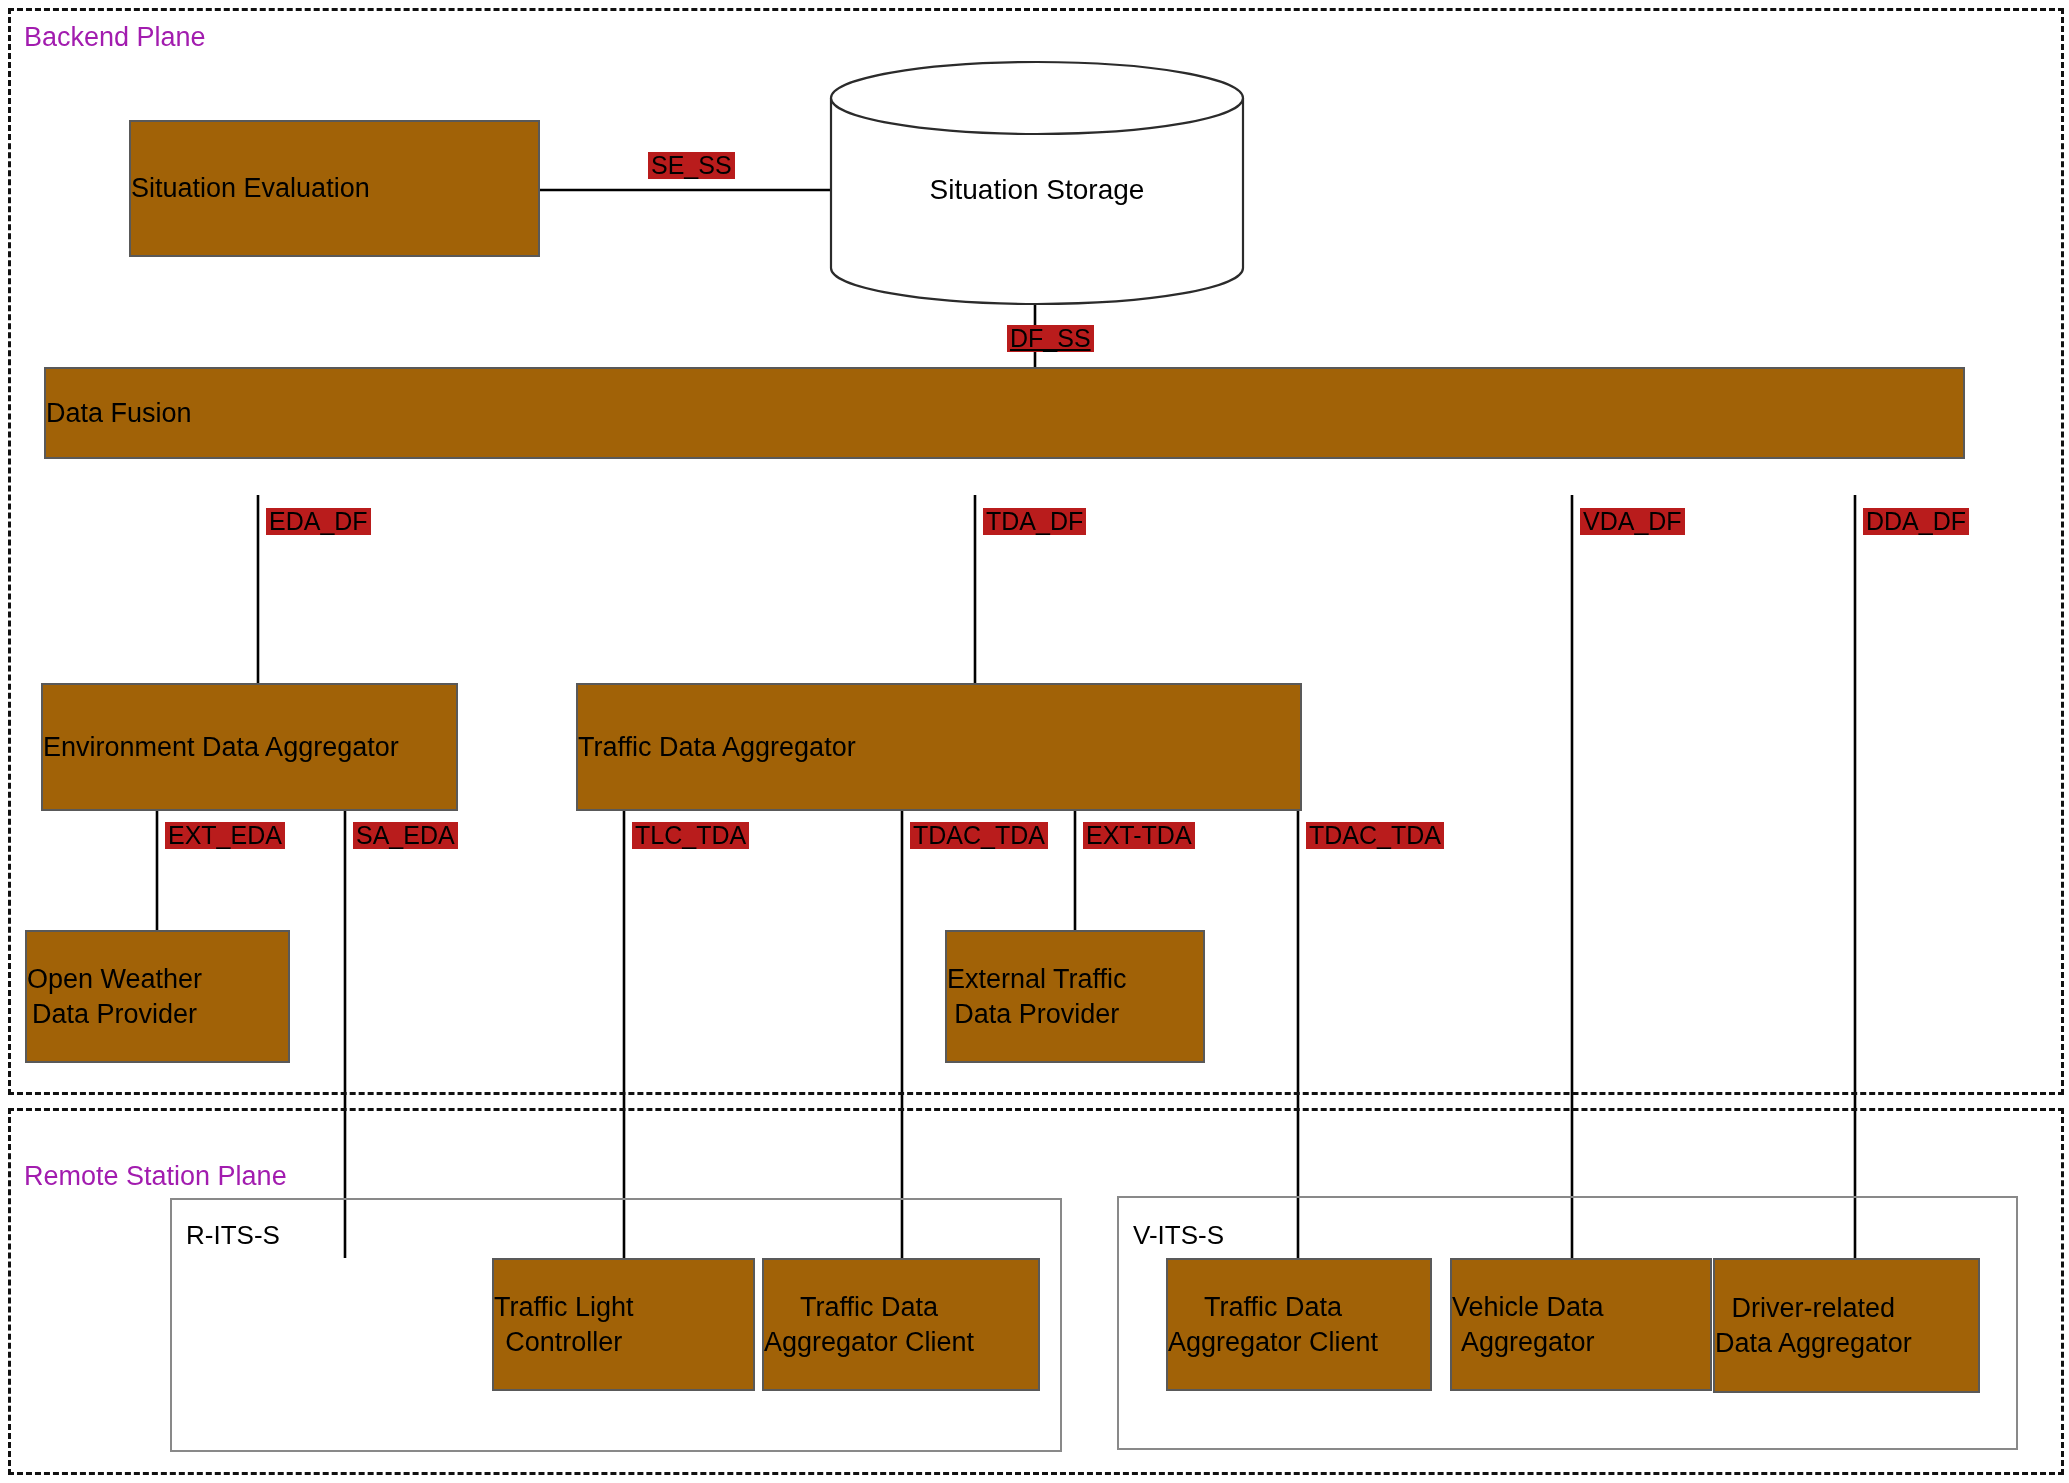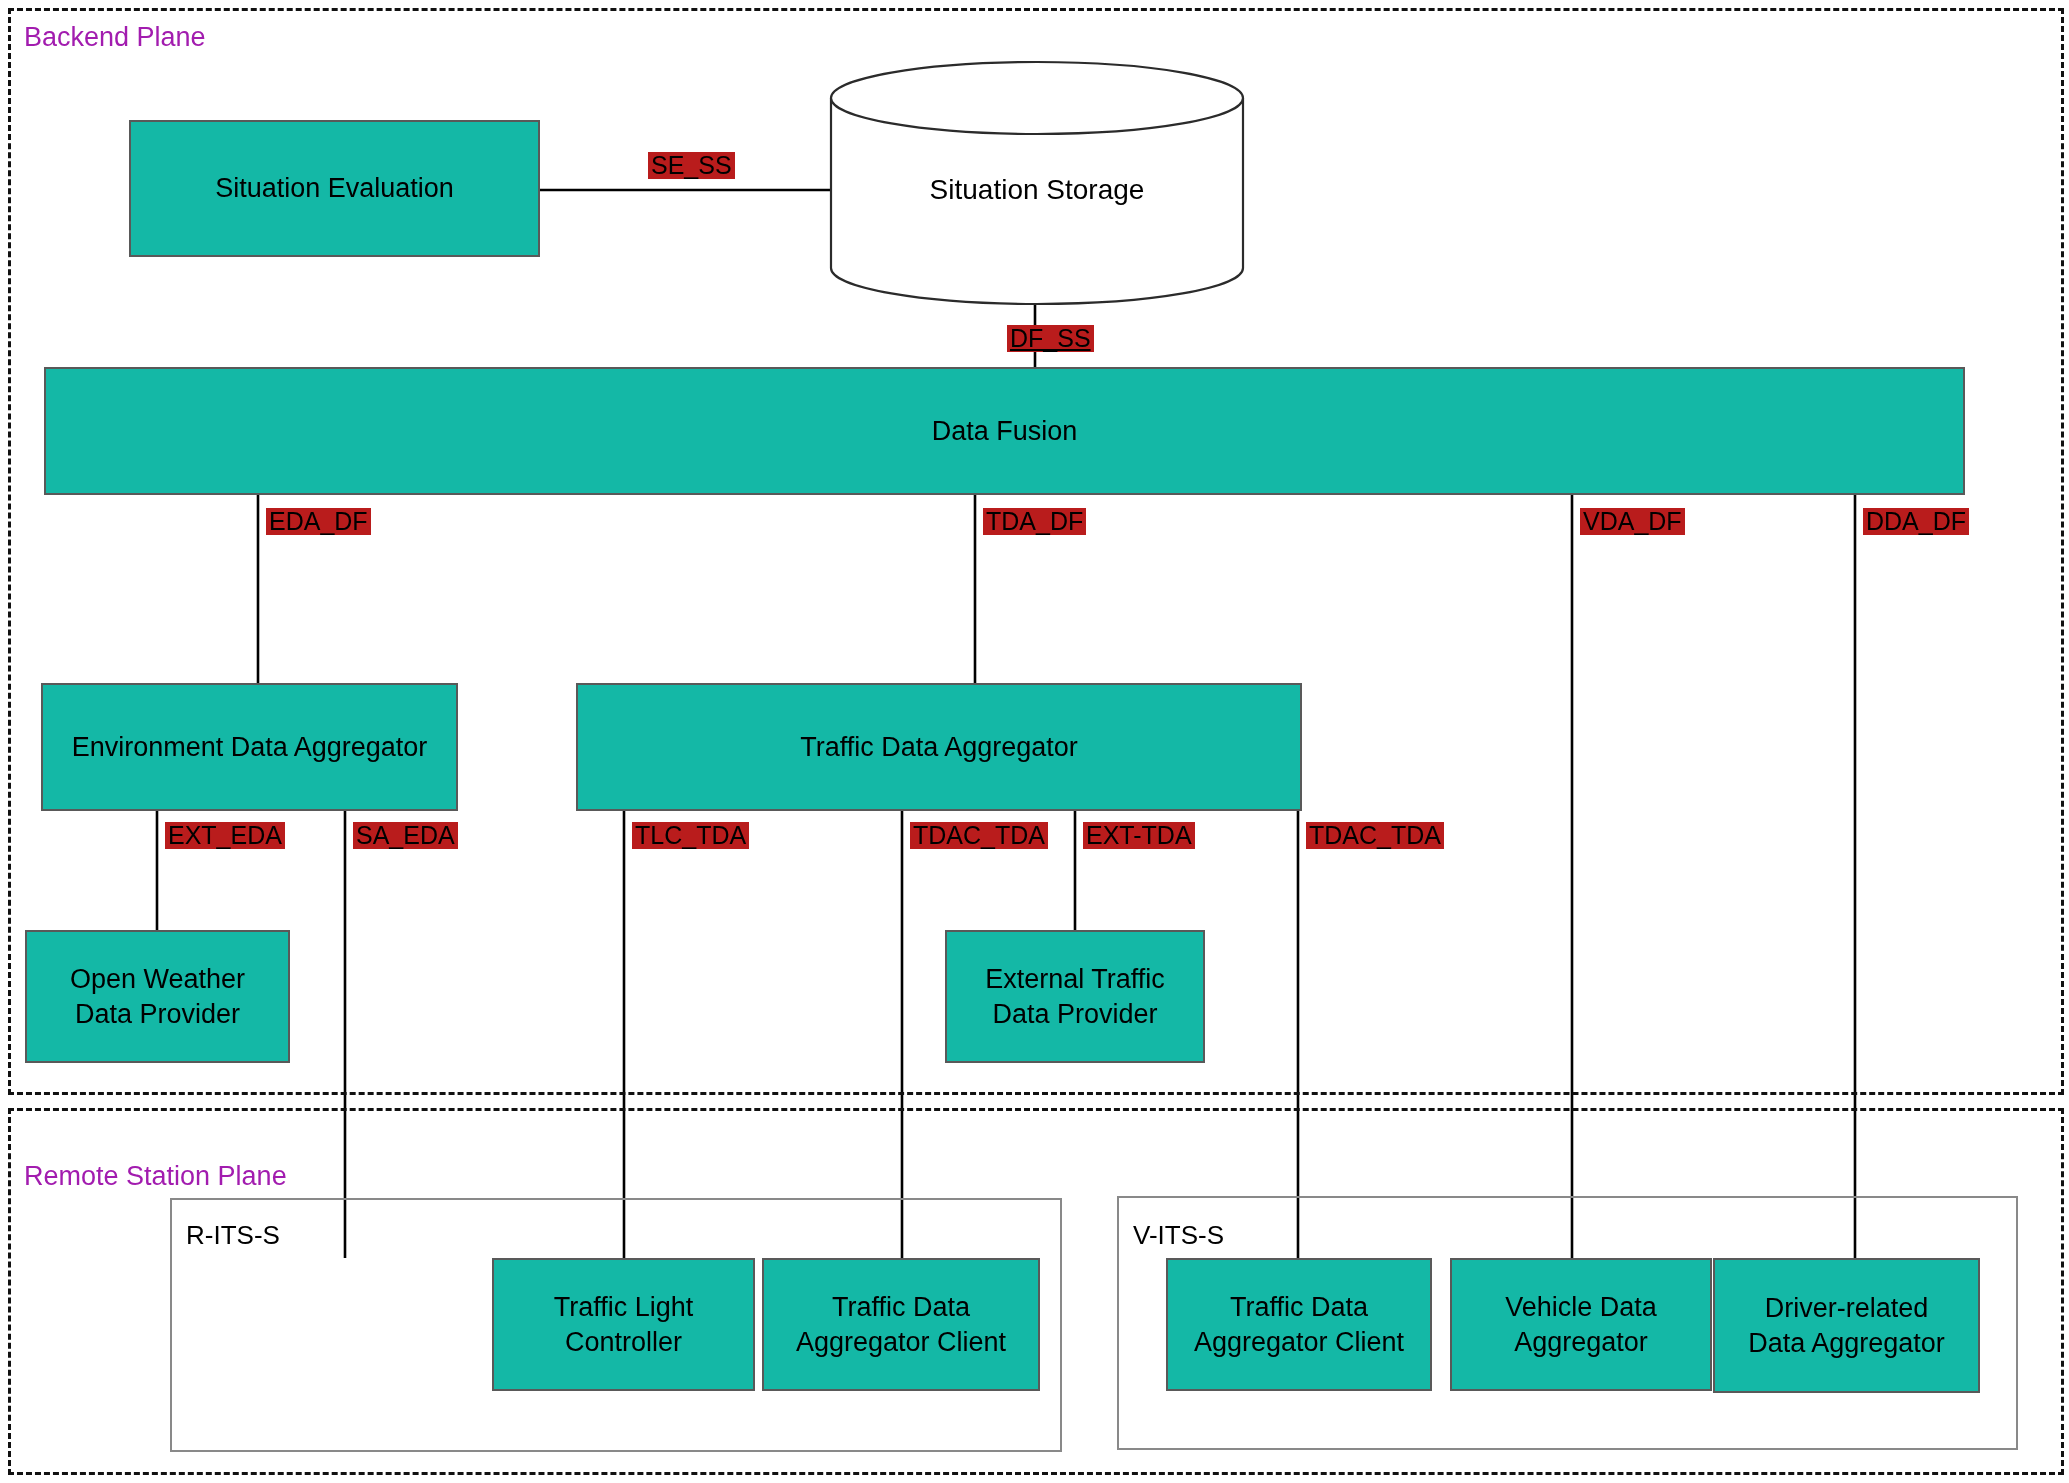--- a/index.html
+++ b/index.html
@@ -38,24 +38,23 @@
     line-height: 1;
     color: #a21caf;
     white-space: nowrap;
     background: #ffffff;
     padding: 0 6px;
   }
   .node {
     position: absolute;
     box-sizing: border-box;
     border: 2px solid #595959;
-    background: #14b8a6;
+    background: #a16207;
     display: flex;
     align-items: center;
-    justify-content: center;
     text-align: center;
     font-size: 27px;
     line-height: 1.28;
     color: #000000;
   }
   .cylinder {
     position: absolute;
     box-sizing: border-box;
     display: flex;
     align-items: center;
@@ -144,21 +143,21 @@
       <path d="M 3 40 L 3 210" stroke="#2b2b2b" stroke-width="2.2" fill="none"></path>
       <path d="M 415 40 L 415 210" stroke="#2b2b2b" stroke-width="2.2" fill="none"></path>
       <ellipse cx="209" cy="40" rx="206" ry="36" stroke="#2b2b2b" stroke-width="2.2" fill="#ffffff"></ellipse>
       <path d="M 3 210 A 206 36 0 0 0 415 210" stroke="#2b2b2b" stroke-width="2.2" fill="none"></path>
     </svg>
     <span class="cyl-text" style="margin-top:14px;">Situation Storage</span>
   </div>
 
   <div class="edge-label" style="left:1007px; top:325px;text-decoration:underline;">DF_SS</div>
 
-  <div class="node" style="left:44px; top:367px; width:1921px; height:128px;">
+  <div class="node" style="left:44px; top:367px; width:1921px; height:92px;">
     <span>Data Fusion</span>
   </div>
 
   <div class="edge-label" style="left:266px; top:508px;">EDA_DF</div>
   <div class="edge-label" style="left:983px; top:508px;">TDA_DF</div>
   <div class="edge-label" style="left:1580px; top:508px;">VDA_DF</div>
   <div class="edge-label" style="left:1863px; top:508px;">DDA_DF</div>
 
   <div class="node" style="left:41px; top:683px; width:417px; height:128px;">
     <span>Environment Data Aggregator</span>

